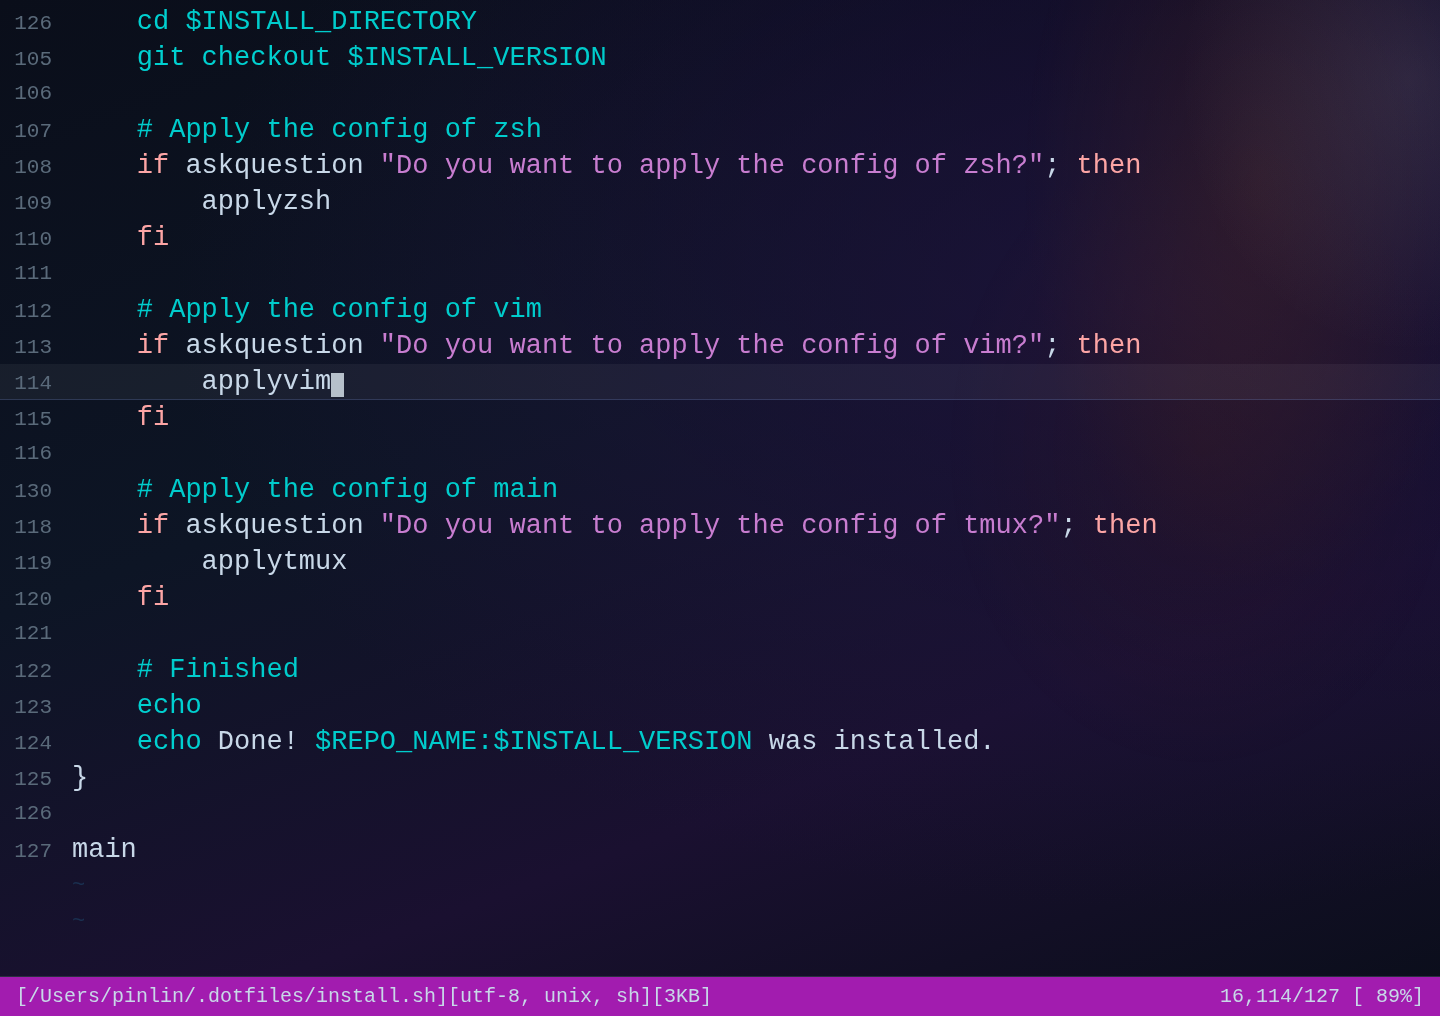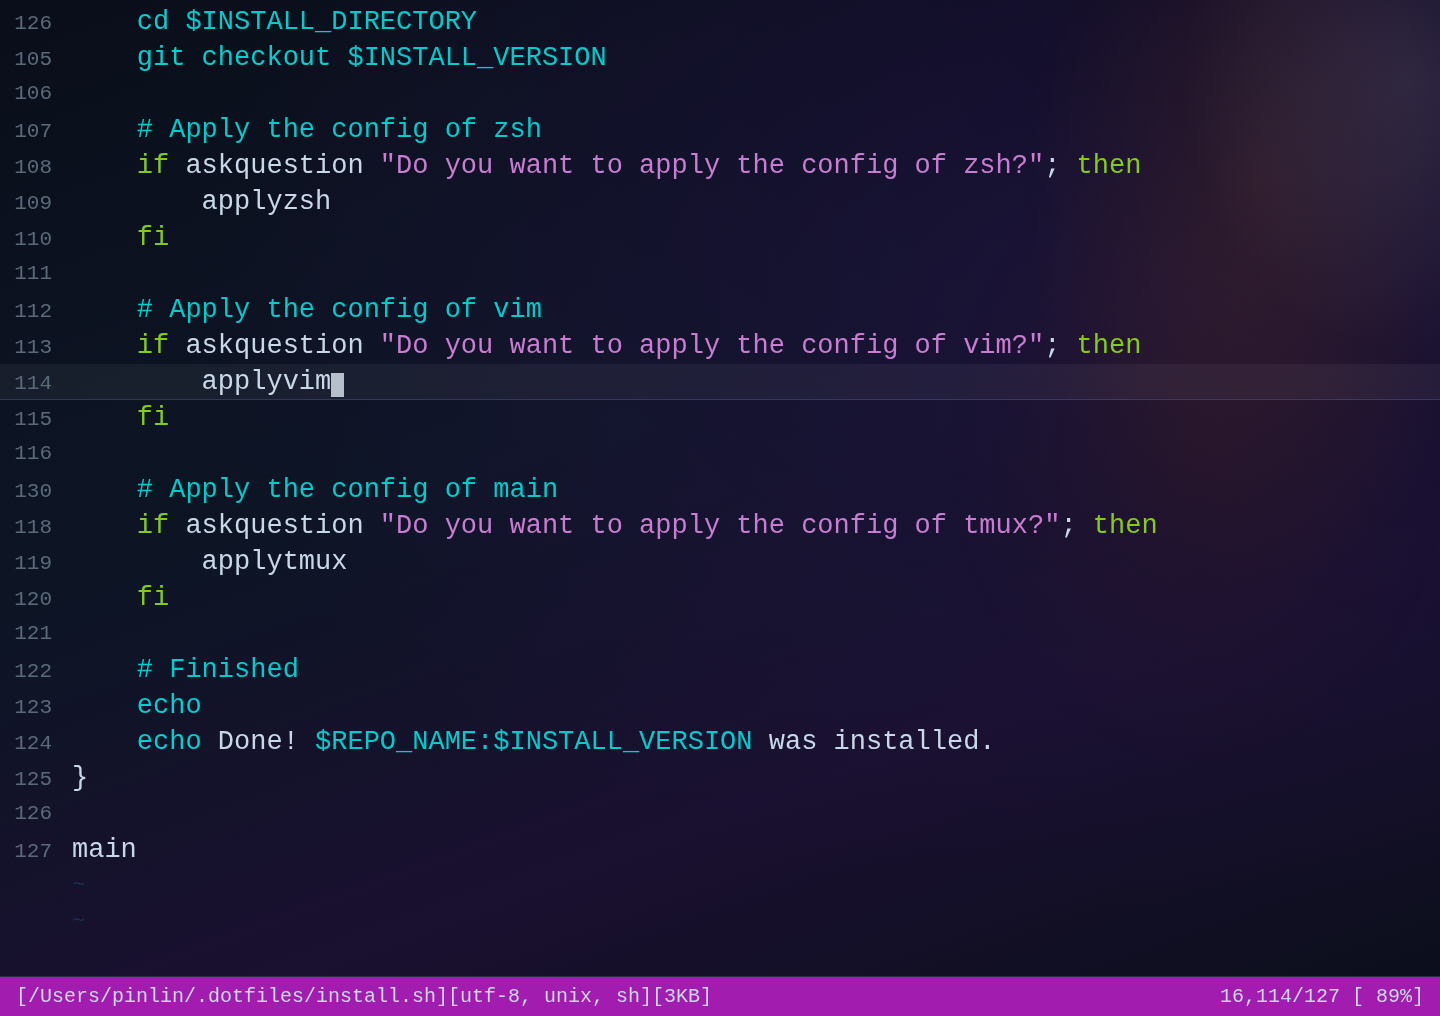--- a/index.html
+++ b/index.html
@@ -84,21 +84,21 @@
       user-select: none;
     }
 
     .line-content {
       flex: 1;
       font-size: 27px;
       color: #c8d8e8;
     }
 
     
-    .kw { color: #84cc16; } 
+    .kw { color: #fca5a5; } 
     .cmd { color: #00d0d0; } 
     .var { color: #00cccc; } 
     .comment { color: #00cccc; } 
     .string { color: #c87dd0; } 
     .plain { color: #c8d8e8; }
 
     
     .cursor-block {
       display: inline-block;
       width: 13px;

